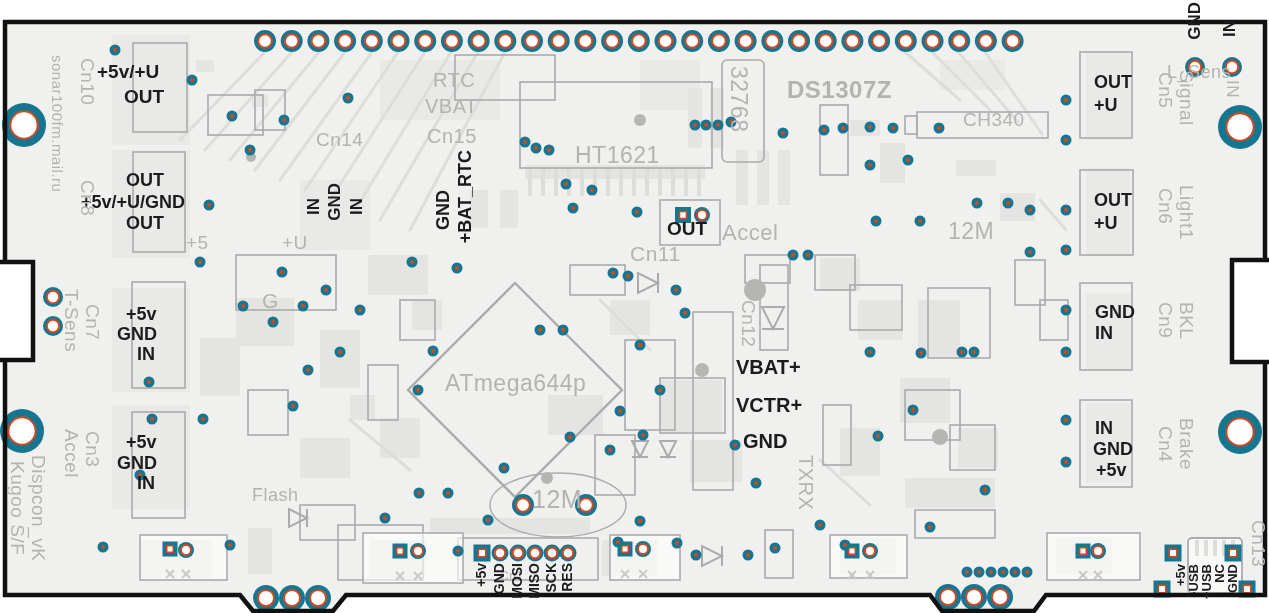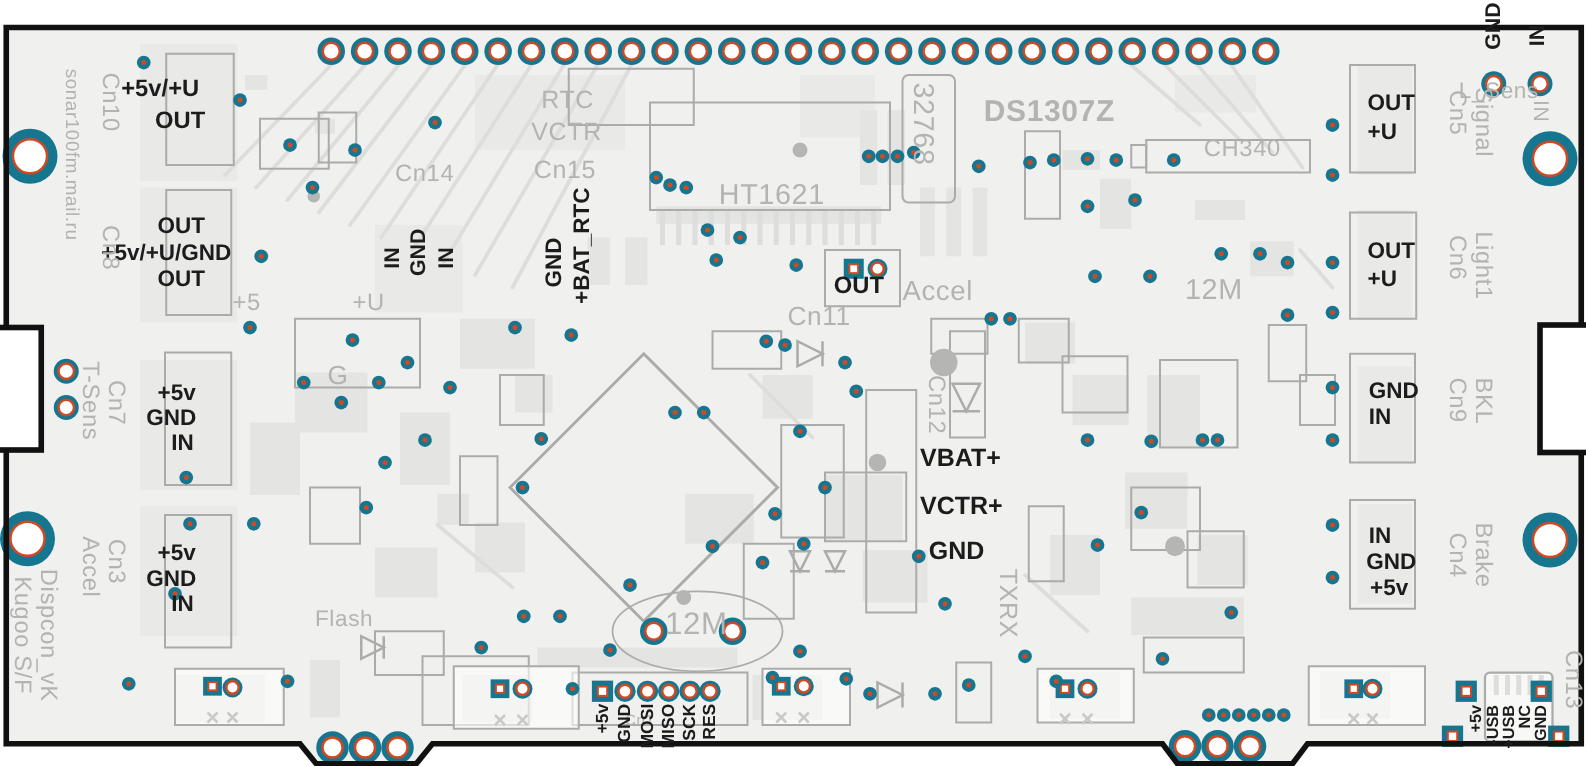--- a/index.html
+++ b/index.html
@@ -585,31 +585,32 @@
   <div class="t gry vdn" style="left:62px;top:429px;font-size:19px;">Accel</div>
   <div class="t gry vdn" style="left:83px;top:431px;font-size:19px;">Cn3</div>
   <div class="t gry vdn" style="left:29px;top:455px;font-size:19px;">Dispcon_vK</div>
   <div class="t gry vdn" style="left:8px;top:461px;font-size:19px;">Kugoo S/F</div>
 
   <div class="t gry" style="left:316px;top:130px;font-size:19px;">Cn14</div>
   <div class="t blk vup" style="left:305px;top:198px;font-size:17px;">IN</div>
   <div class="t blk vup" style="left:326px;top:183px;font-size:17px;">GND</div>
   <div class="t blk vup" style="left:348px;top:198px;font-size:17px;">IN</div>
   <div class="t gry" style="left:433px;top:70px;font-size:20px;">RTC</div>
-  <div class="t gry" style="left:425px;top:96px;font-size:20px;">VCTR</div>
+  <div class="t gry" style="left:425px;top:96px;font-size:20px;">VBAT</div>
   <div class="t gry" style="left:427px;top:126px;font-size:20px;">Cn15</div>
   <div class="t blk vup" style="left:434px;top:190px;font-size:18px;">GND</div>
   <div class="t blk vup" style="left:456px;top:150px;font-size:18px;">+BAT_RTC</div>
 
   <div class="t gry" style="left:575px;top:100px;font-size:23px;margin-top:44px;">HT1621</div>
   <div class="t gry vdn" style="left:727px;top:66px;font-size:23px;">32768</div>
   <div class="t gry" style="left:787px;top:78px;font-size:24px;font-weight:bold;">DS1307Z</div>
   <div class="t gry" style="left:963px;top:110px;font-size:19px;">CH340</div>
   <div class="t gry" style="left:948px;top:220px;font-size:23px;">12M</div>
   <div class="t gry" style="left:722px;top:222px;font-size:22px;">Accel</div>
+  <div class="t gry" style="left:445px;top:372px;font-size:23px;">ATmega644p</div>
   <div class="t gry" style="left:532px;top:487px;font-size:25px;">12M</div>
   <div class="t gry" style="left:252px;top:486px;font-size:18px;">Flash</div>
 
   <div class="t gry" style="left:186px;top:233px;font-size:19px;">+5</div>
   <div class="t gry" style="left:282px;top:233px;font-size:19px;">+U</div>
   <div class="t gry" style="left:262px;top:290px;font-size:21px;">G</div>
   <div class="t gry" style="left:630px;top:243px;font-size:21px;">Cn11</div>
   <div class="t gry vdn" style="left:739px;top:300px;font-size:19px;">Cn12</div>
   <div class="t blk" style="left:667px;top:219px;font-size:19px;">OUT</div>
   <div class="t blk" style="left:736px;top:357px;font-size:20px;">VBAT+</div>

